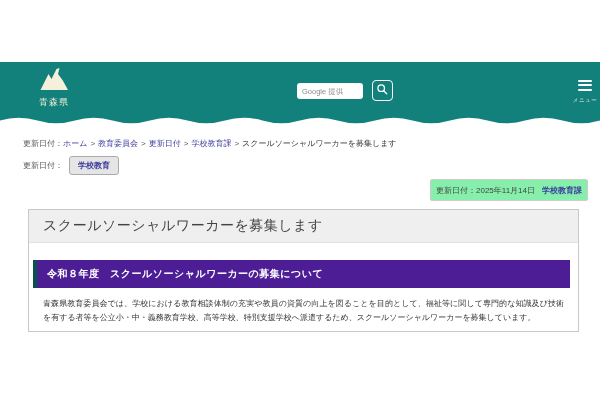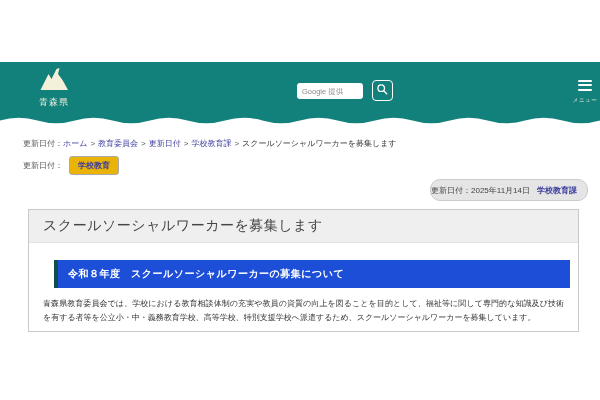--- a/index.html
+++ b/index.html
@@ -29,34 +29,34 @@
   .menu-line{display:block;width:14px;height:2px;background:#ffffff;margin:0 auto 2.5px auto;border-radius:1px;}
   .menu-label{font-size:5.5px;color:#f5f0da;letter-spacing:0.5px;}
 
   
   .breadcrumb{position:absolute;left:23px;top:138px;font-size:8px;color:#555;white-space:nowrap;}
   .crumb-link{color:#3f3f9e;font-weight:normal;cursor:pointer;}
   .crumb-sep{color:#555;margin:0 3px;}
   .crumb-current{color:#333;}
 
   .related{position:absolute;left:23px;top:156px;display:flex;align-items:center;font-size:8px;color:#555;}
-  .tag{border:1px solid #aaa;border-radius:3px;background:#eab308;color:#3f3f9e;font-weight:bold;
+  .tag{border:1px solid #aaa;border-radius:3px;background:#e5e5e5;color:#3f3f9e;font-weight:bold;
        font-size:8px;padding:3px 8px;margin-left:6px;cursor:pointer;}
 
   .update{position:absolute;left:430px;top:179px;width:158px;height:22px;box-sizing:border-box;
-       border:1px solid #ccc;background:#e5e5e5;border-radius:10px;font-size:8px;color:#444;
-       display:flex;align-items:center;white-space:nowrap;}
+       border:1px solid #ccc;background:#86efac;border-radius:2px;font-size:8px;color:#444;
+       display:flex;align-items:center;justify-content:center;white-space:nowrap;}
   .update-dept{color:#3f3f9e;font-weight:bold;margin-left:7px;cursor:pointer;}
 
   
   .main-box{position:absolute;left:28px;top:209px;width:551px;height:123px;box-sizing:border-box;
        background:#fff;border:1px solid #c9c9c9;}
   .page-title{background:#efefef;border-bottom:1px solid #e2e2e2;font-size:14px;color:#444;
        padding:7px 14px;letter-spacing:0.5px;}
-  .section-bar{margin:17px 8px 0 25px;background:#1d4ed8;border-left:4px solid #0d4f4c;
+  .section-bar{margin:17px 8px 0 4px;background:#4c1d95;border-left:4px solid #0d4f4c;
        color:#ffffff;font-size:10px;font-weight:bold;padding:7px 10px;letter-spacing:0.5px;}
   .body-text{margin:9px 14px 0 14px;font-size:8px;line-height:1.72;color:#333;text-align:justify;}
 </style>
 </head>
 <body>
 
 <div class="page">
 
   <div class="header"></div>
   <svg class="wave" viewBox="0 0 600 11" preserveAspectRatio="none">

